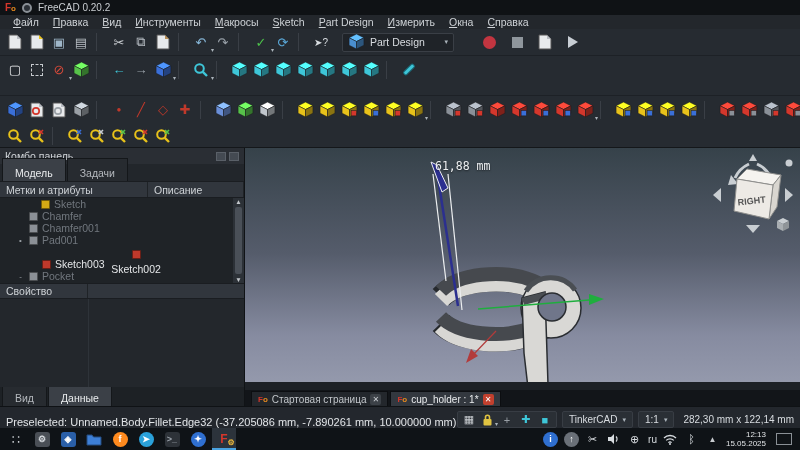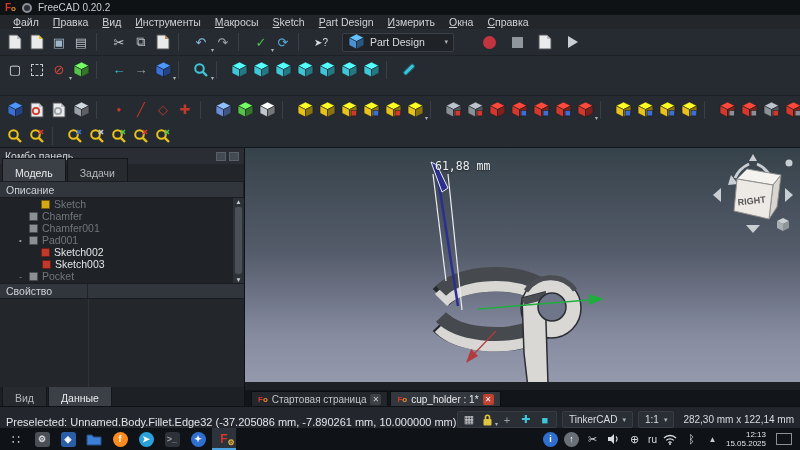--- a/index.html
+++ b/index.html
@@ -566,20 +566,21 @@
     <span class="phbtns">
       <span class="phbtn"></span>
       <span class="phbtn"></span>
     </span>
   </div>
   <div id="ptabsTop">
     <span class="ptab active">Модель</span>
     <span class="ptab">Задачи</span>
   </div>
   <div id="treehdr">
+    <span class="hcell" style="width:148px">Метки и атрибуты</span>
     <span class="hcell" style="flex:1">Описание</span>
   </div>
   <div id="tree">
     <div class="trow dim" style="padding-left: 28px;">
         <span class="texp"></span>
         <span class="ticon" style="background: rgb(212, 169, 21);"></span>
         <span class="tlabel">Sketch</span>
       </div>
       <div class="trow dim" style="padding-left: 16px;">
         <span class="texp"></span>
@@ -589,21 +590,21 @@
       <div class="trow dim" style="padding-left: 16px;">
         <span class="texp"></span>
         <span class="ticon" style="background: rgb(139, 144, 150);"></span>
         <span class="tlabel">Chamfer001</span>
       </div>
       <div class="trow dim" style="padding-left: 16px;">
         <span class="texp">•</span>
         <span class="ticon" style="background: rgb(139, 144, 150);"></span>
         <span class="tlabel">Pad001</span>
       </div>
-      <div class="trow" style="padding-left: 28px;">
+      <div class="trow" style="padding-left: 28px; flex-direction: column;">
         <span class="texp"></span>
         <span class="ticon" style="background: rgb(192, 57, 43);"></span>
         <span class="tlabel">Sketch002</span>
       </div>
       <div class="trow" style="padding-left: 29px;">
         <span class="texp"></span>
         <span class="ticon" style="background: rgb(192, 57, 43);"></span>
         <span class="tlabel">Sketch003</span>
       </div>
       <div class="trow dim" style="padding-left: 16px;">

